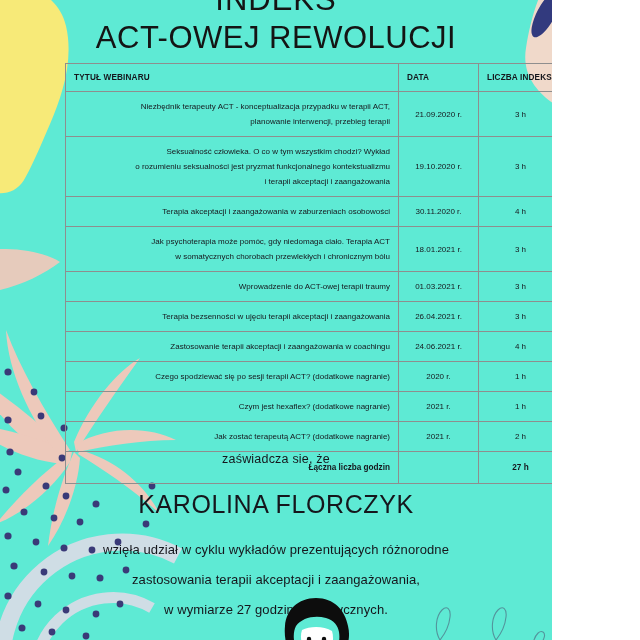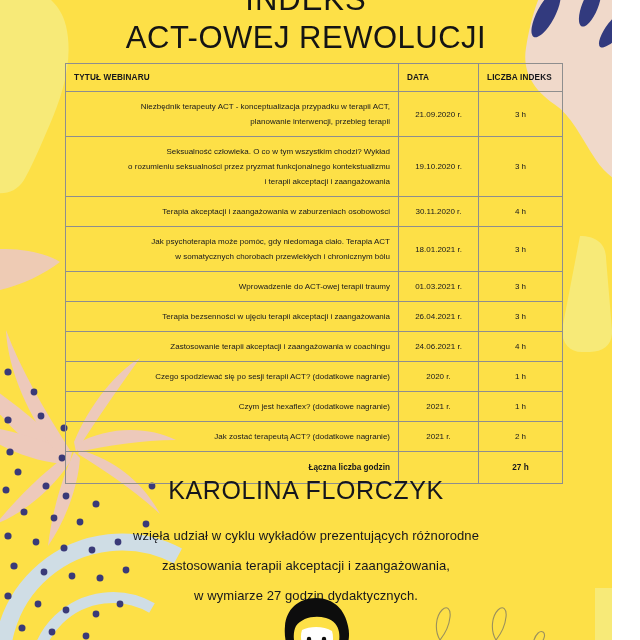--- a/index.html
+++ b/index.html
@@ -4,22 +4,22 @@
 <style>
   * { margin:0; padding:0; box-sizing:border-box; }
   html, body {
     width:640px; height:640px;
     background:#ffffff;
     font-family:"Liberation Sans", sans-serif;
     overflow:hidden;
   }
   #cert {
     position:relative;
-    width:612px; height:640px;
-    background:#fde047;
+    width:552px; height:640px;
+    background:#5eead4;
     overflow:hidden;
   }
   #deco-layer { position:absolute; inset:0; z-index:0; }
 
   
   .title-block {
     position:absolute; left:0; right:0; top:-16px;
     text-align:center; z-index:3;
   }
   .title-indeks {
@@ -183,21 +183,21 @@
             <td class="c-title">
               <span class="cell-line">Niezbędnik terapeuty ACT - konceptualizacja przypadku w terapii ACT,</span>
               <span class="cell-line">planowanie interwencji, przebieg terapii</span>
             </td>
             <td class="c-date">21.09.2020 r.</td>
             <td class="c-hours">3 h</td>
           </tr>
           <tr>
             <td class="c-title">
               <span class="cell-line">Seksualność człowieka. O co w tym wszystkim chodzi? Wykład</span>
-              <span class="cell-line">o rozumieniu seksualności przez pryzmat funkcjonalnego kontekstualizmu</span>
+              <span class="cell-line">o rozumieniu seksualności jest pryzmat funkcjonalnego kontekstualizmu</span>
               <span class="cell-line">i terapii akceptacji i zaangażowania</span>
             </td>
             <td class="c-date">19.10.2020 r.</td>
             <td class="c-hours">3 h</td>
           </tr>
           <tr>
             <td class="c-title">
               <span class="cell-line">Terapia akceptacji i zaangażowania w zaburzeniach osobowości</span>
             </td>
             <td class="c-date">30.11.2020 r.</td>
@@ -256,20 +256,21 @@
           <tr class="total">
             <td class="c-title">Łączna liczba godzin</td>
             <td class="c-date"></td>
             <td class="c-hours">27 h</td>
           </tr>
         </tbody>
     </table>
   </div>
 
   <div class="body-block">
+    <div class="attest">zaświadcza sie, że</div>
     <div class="recipient">KAROLINA FLORCZYK</div>
     <div class="desc">
       <div>wzięła udział w cyklu wykładów prezentujących różnorodne</div>
       <div>zastosowania terapii akceptacji i zaangażowania,</div>
       <div>w wymiarze 27 godzin dydaktycznych.</div>
     </div>
   </div>
 
   <svg class="portrait" width="96" height="52" viewBox="0 0 96 52">
     <path fill="#0d0d0d" d="M48 2 C 30 2 18 14 17 30 C 16 40 18 48 20 52 L 28 52

